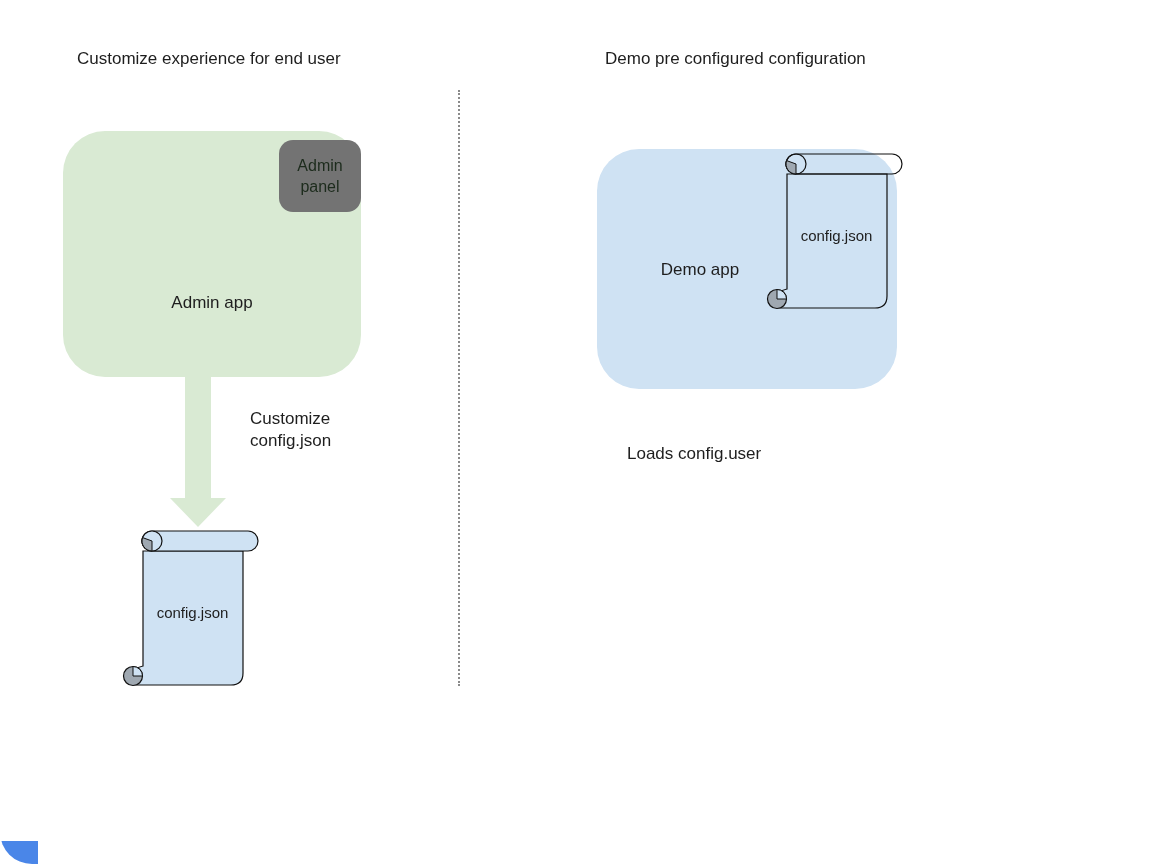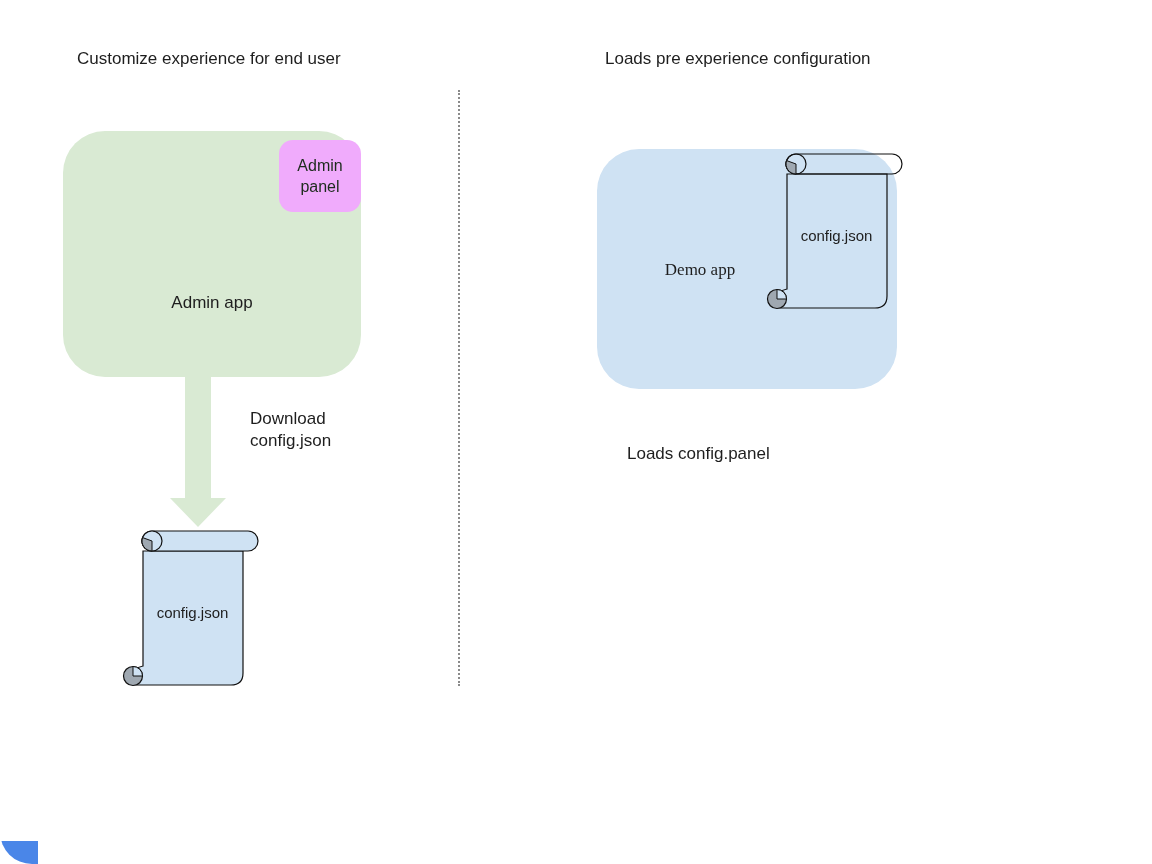--- a/index.html
+++ b/index.html
@@ -11,24 +11,24 @@
   .title { position:absolute; font-size:17px; line-height:20px; white-space:nowrap; }
   .divider {
     position:absolute; left:458px; top:90px; height:596px; width:0;
     border-left:2px dotted #8a8a8a;
   }
   .big-box { position:absolute; border-radius:42px; }
   .admin-box { left:63px; top:131px; width:298px; height:246px; background:#d9ead3; }
   .demo-box  { left:597px; top:149px; width:300px; height:240px; background:#cfe2f3; }
   .box-label { position:absolute; font-size:17px; line-height:21px; text-align:center; }
   .admin-app-label { left:0; right:0; top:113px;margin-top:48px; }
-  .demo-app-label  { left:0; width:206px; top:110px;font-family:Liberation Serif, serif; }
+  .demo-app-label  { left:0; width:206px; top:110px; }
   .panel {
     position:absolute; left:216px; top:9px; width:82px; height:72px;
-    background:#f0abfc; border-radius:14px;
+    background:#737373; border-radius:14px;
     display:flex; align-items:center; justify-content:flex-end;
     text-align:center; font-size:16px; line-height:21px; color:#1c2b1c;
   }
   .download-label {
     position:absolute; left:250px; top:408px; font-size:17px; line-height:22px;
     white-space:pre-line;
   }
   .caption { position:absolute; left:627px; top:444px; font-size:17px; line-height:20px; }
   .scroll-wrap { position:absolute; width:145px; height:170px; }
   .scroll-wrap svg { position:absolute; left:0; top:0; }
@@ -37,36 +37,36 @@
     font-size:15px; line-height:18px;
   }
   .corner-rect { position:absolute; left:0; top:841px; width:38px; height:23px; background:#4a86e8; }
 </style>
 </head>
 <body>
 
 <div class="canvas">
 
   <div class="title" style="left:77px; top:49px;">Customize experience for end user</div>
-  <div class="title" style="left:605px; top:49px;">Loads pre experience configuration</div>
+  <div class="title" style="left:605px; top:49px;">Demo pre configured configuration</div>
 
   <div class="divider"></div>
 
   <div class="big-box admin-box">
     <div class="box-label admin-app-label">Admin app</div>
     <div class="panel">
       <span>Admin panel</span>
     </div>
   </div>
 
   <svg class="abs" style="left:168px; top:377px;" width="60" height="151" viewBox="0 0 60 151">
     <polygon points="17,0 43,0 43,121 58,121 30,150 2,121 17,121" fill="#d9ead3"></polygon>
   </svg>
 
-  <div class="download-label">Download
+  <div class="download-label">Customize
 config.json</div>
 
   <div class="scroll-wrap" style="left:120px; top:525px;">
     <svg width="145" height="170" viewBox="0 0 145 170">
 
       <path d="M23,26 L123,26 L123,148 Q123,160 111,160 L13,160 L13,151 Q13,143 23,141 Z" fill="#cfe2f3" stroke="#111" stroke-width="1.2"></path>
 
       <path d="M32,6 L128,6 A10,10 0 0 1 128,26 L32,26 A10,10 0 0 1 32,6 Z" fill="#cfe2f3" stroke="#111" stroke-width="1.2"></path>
 
       <circle cx="32" cy="16" r="10" fill="#cfe2f3" stroke="#111" stroke-width="1.2"></circle>
@@ -87,17 +87,17 @@
       <path d="M23,26 L123,26 L123,148 Q123,160 111,160 L13,160 L13,151 Q13,143 23,141 Z" fill="none" stroke="#111" stroke-width="1.2"></path>
       <path d="M32,6 L128,6 A10,10 0 0 1 128,26 L32,26 A10,10 0 0 1 32,6 Z" fill="none" stroke="#111" stroke-width="1.2"></path>
       <circle cx="32" cy="16" r="10" fill="none" stroke="#111" stroke-width="1.2"></circle>
       <path d="M32,16 L32,26 A10,10 0 0 1 22.6,12.6 Z" fill="#9fa8b1" stroke="#111" stroke-width="1"></path>
       <circle cx="13" cy="151" r="9.5" fill="#9fa8b1" stroke="#111" stroke-width="1.2"></circle>
       <path d="M13,151 L13,141.5 A9.5,9.5 0 0 1 22.5,151 Z" fill="#cfe2f3" stroke="#111" stroke-width="1"></path>
     </svg>
     <div class="scroll-label">config.json</div>
   </div>
 
-  <div class="caption">Loads config.panel</div>
+  <div class="caption">Loads config.user</div>
 
   <div class="corner-rect"></div>
 
 </div>
 
 </body></html>

